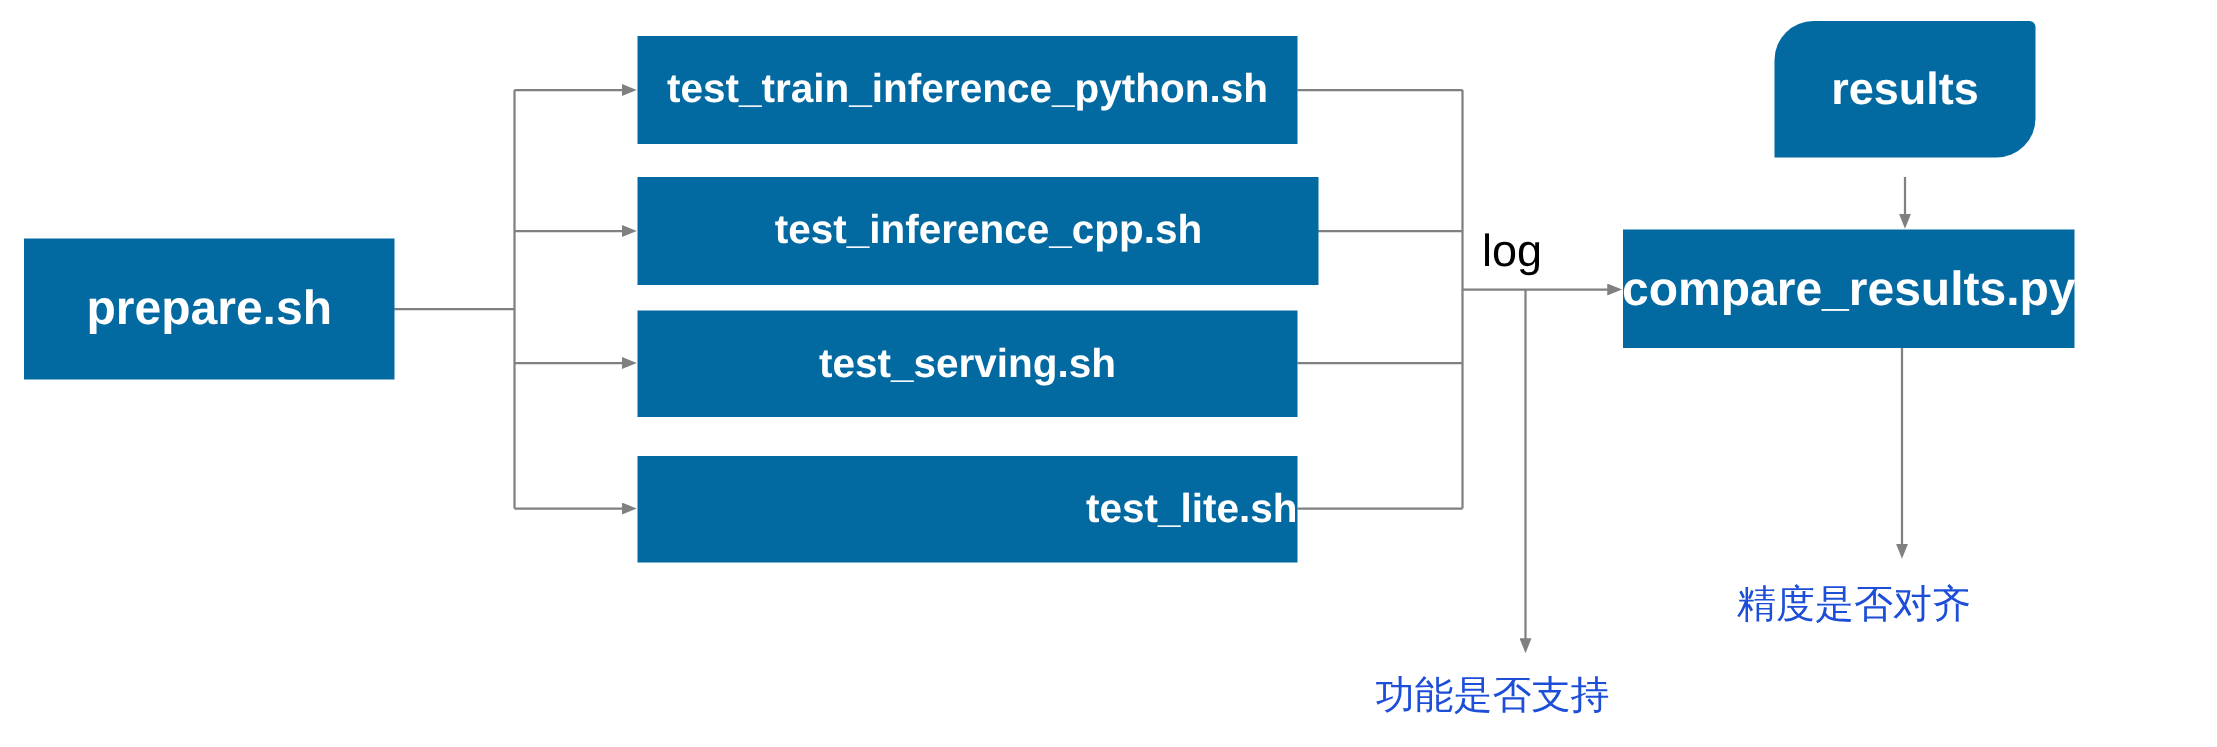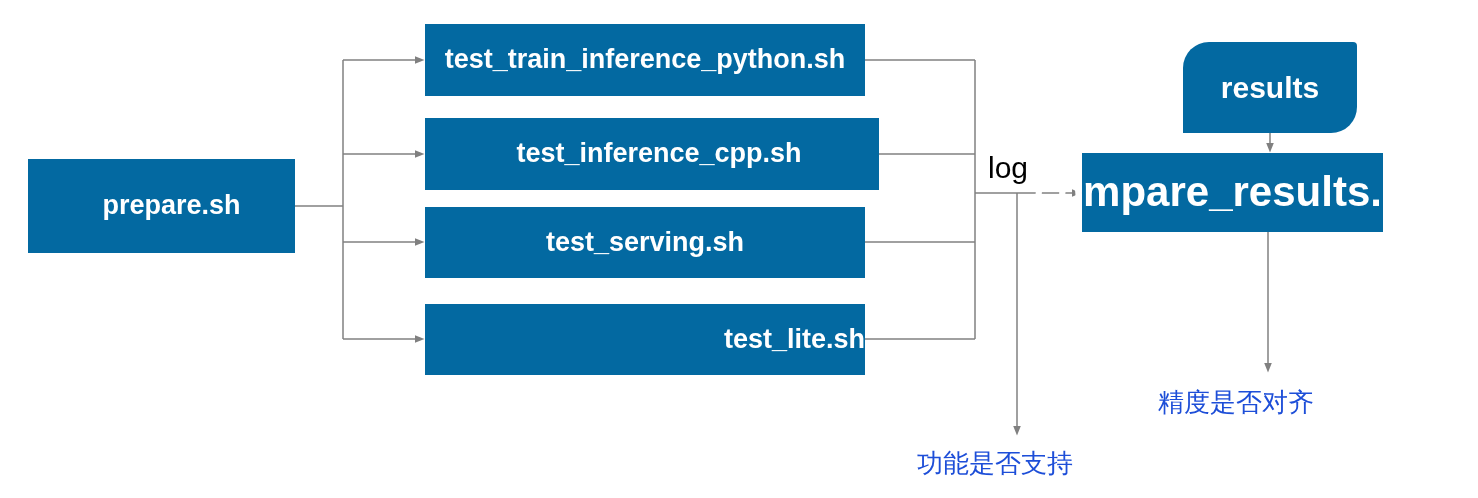--- a/index.html
+++ b/index.html
@@ -19,29 +19,29 @@
     position: absolute;
     background: #0369a1;
     color: #ffffff;
     font-weight: bold;
     display: flex;
     align-items: center;
     justify-content: center;
     text-align: center;
     line-height: 1.1;
   }
-  .node-prepare   { left: 28px;   top: 159px; width: 247px; height: 94px; font-size: 27px; padding-left: 20px; }
+  .node-prepare   { left: 16px;   top: 159px; width: 247px; height: 94px; font-size: 32px; }
   .node-test      { left: 425px;  width: 440px; height: 72px; font-size: 27px; }
   .node-test-1    { top: 24px;  }
   .node-test-2    { top: 118px; padding-left: 14px; }
   .node-test-3    { top: 207px; height: 71px; }
   .node-test-4    { top: 304px; height: 71px; justify-content: flex-end; }
-  .node-results   { left: 1183px; top: 42px;  width: 174px; height: 91px; font-size: 30px;
+  .node-results   { left: 1183px; top: 14px;  width: 174px; height: 91px; font-size: 30px;
                     border-radius: 26px 4px 26px 0px; }
-  .node-compare   { left: 1082px; top: 153px; width: 301px; height: 79px; font-size: 42px; }
+  .node-compare   { left: 1082px; top: 153px; width: 301px; height: 79px; font-size: 32px; }
   .edge-label-log {
     position: absolute;
     left: 988px; top: 151px;
     font-size: 30px;
     color: #000000;
   }
   .annotation {
     position: absolute;
     color: #1d4ed8;
     font-weight: normal;

